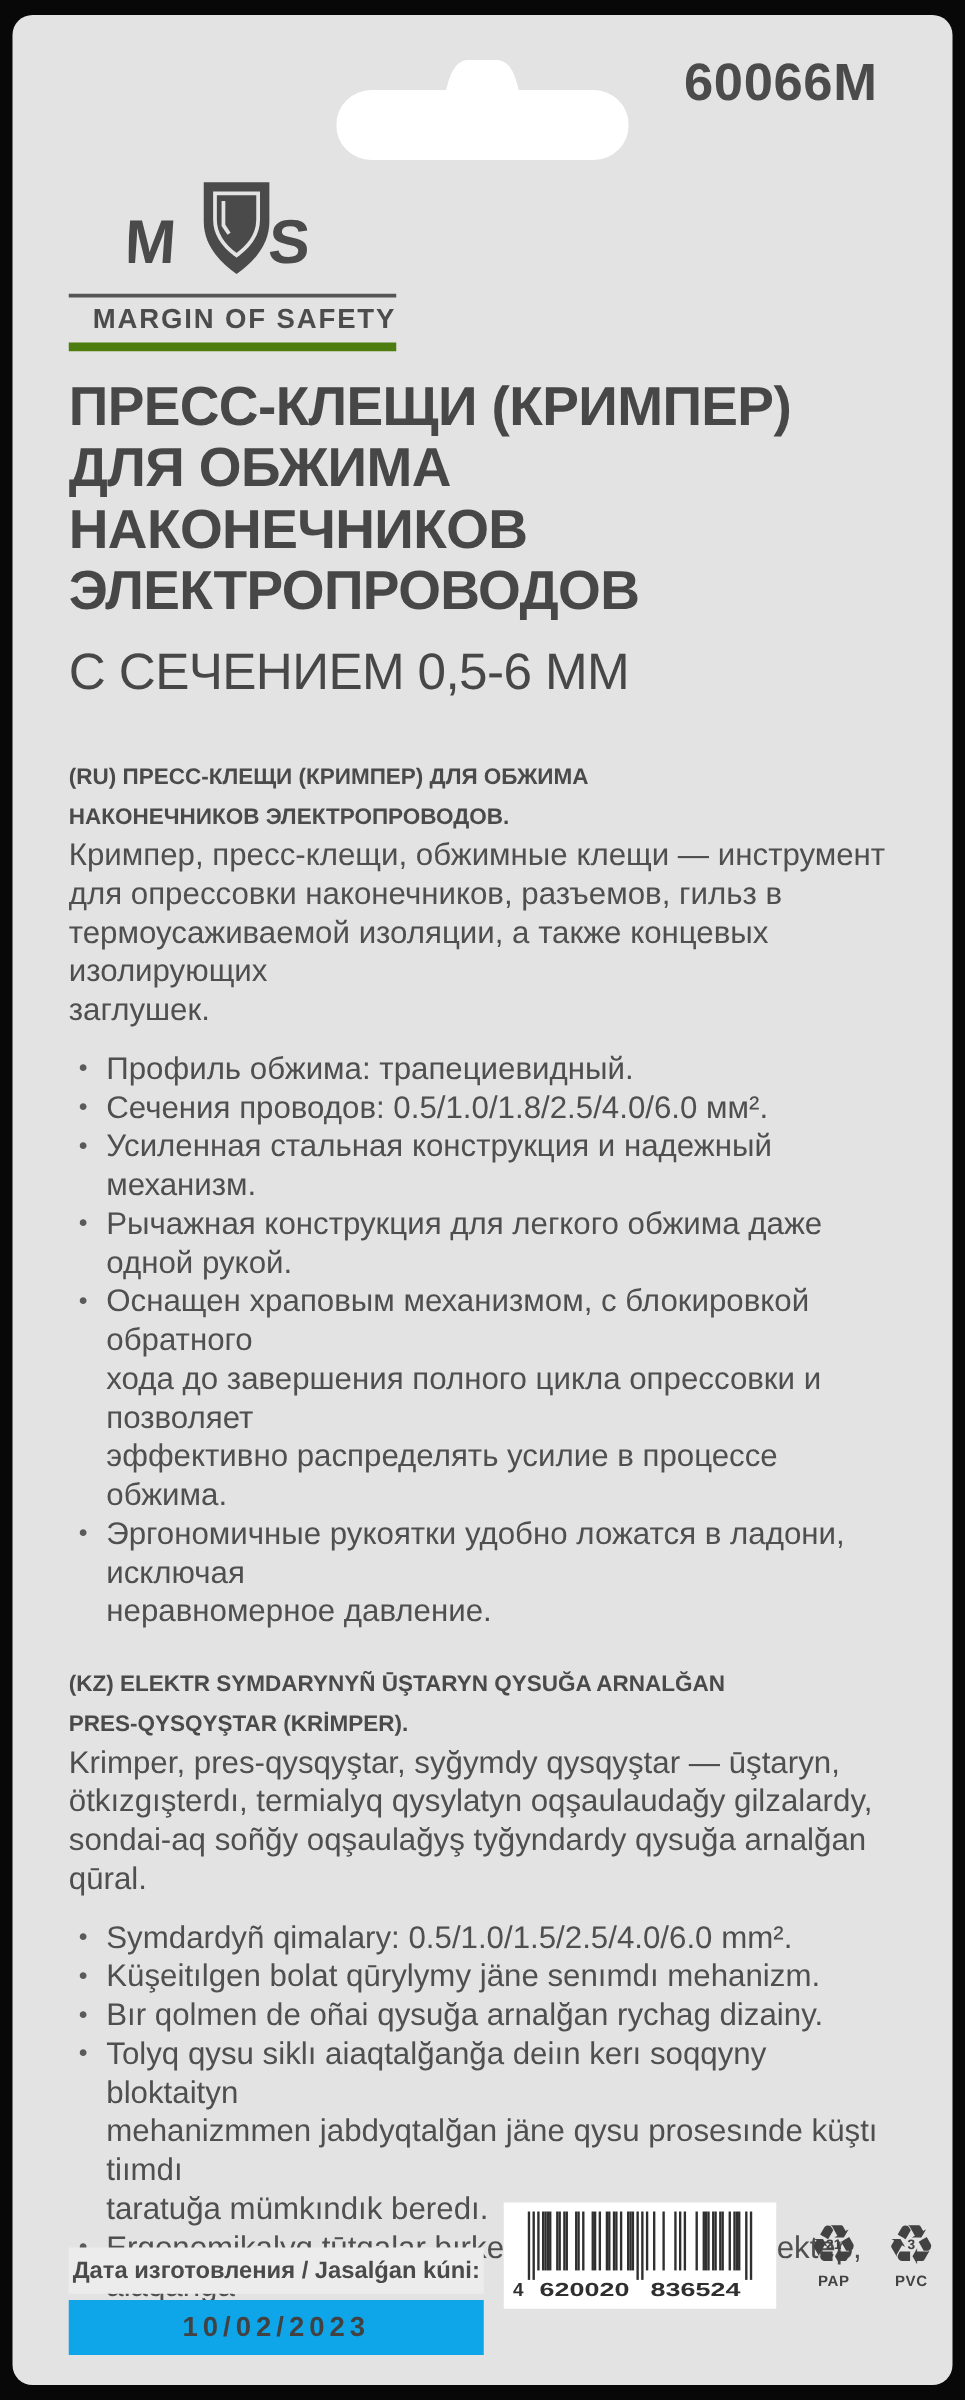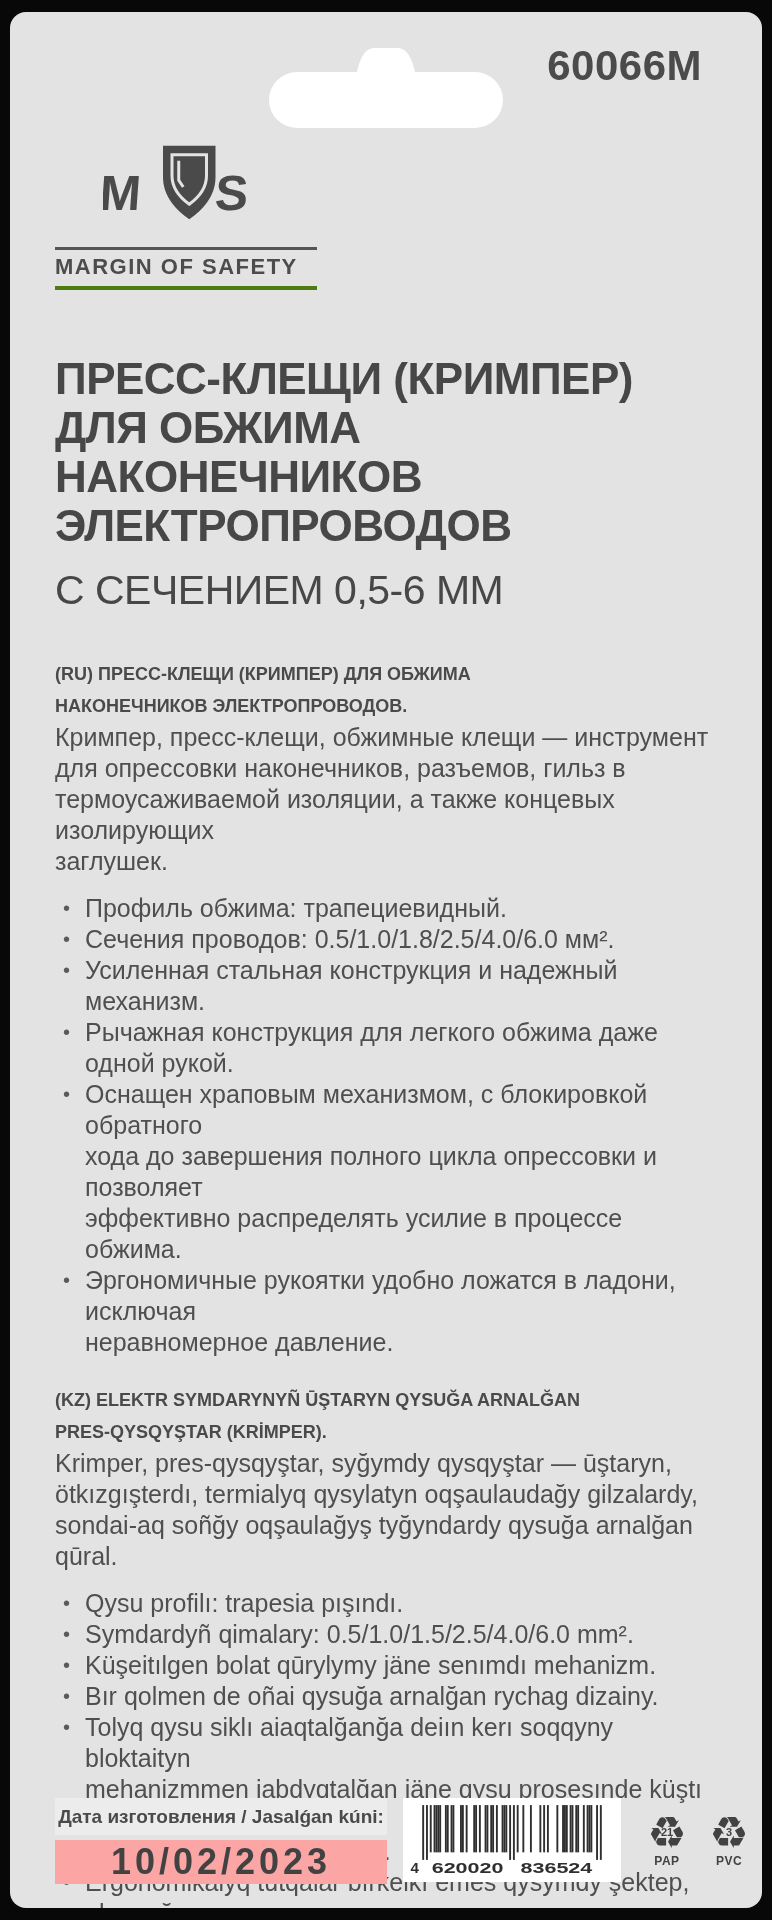--- a/index.html
+++ b/index.html
@@ -14,27 +14,27 @@
     background:#e4e3e3;border-radius:16px;box-sizing:border-box;
     padding:0 45px;color:#4a4a4a;overflow:hidden;
   }
   .hang-hole{position:absolute;top:34px;left:50%;transform:translateX(-50%);}
   .part-number{
     position:absolute;top:30px;right:60px;
     font-size:42px;font-weight:700;color:#4b4b4b;letter-spacing:0.5px;
   }
   .logo-svg{display:block;margin:132px 0 0 48px;}
   .mos-bar{
-    width:262px;margin-top:20px;
-    border-top:3px solid #555;border-bottom:4px solid #4d7c0f;
-    padding:4px 0 6px;text-align:left;
+    width:262px;margin-top:8px;
+    border-top:3px solid #555;border-bottom:7px solid #4d7c0f;
+    padding:4px 0 6px;text-align:right;
     font-size:22px;font-weight:700;letter-spacing:1.5px;color:#4c4c4c;
   }
   .title{
-    margin-top:64px;font-size:44px;line-height:49px;font-weight:700;
+    margin-top:20px;font-size:44px;line-height:49px;font-weight:700;
     color:#474747;white-space:pre-line;letter-spacing:-0.5px;
   }
   .subtitle{
     margin-top:17px;font-size:41px;font-weight:400;color:#474747;letter-spacing:-0.5px;
   }
   .sec-heading{
     margin-top:44px;font-size:18px;line-height:32px;font-weight:700;
     color:#4a4a4a;white-space:pre-line;
   }
   .sec-heading.kz{margin-top:26px;}
@@ -49,25 +49,25 @@
   ul.bullets li::before{
     content:"•";position:absolute;left:8px;top:0;font-size:20px;color:#5a5a5a;
   }
   .bottom-row{
     position:absolute;left:45px;right:26px;bottom:24px;
     display:flex;align-items:flex-start;gap:16px;
   }
   .date-col{width:332px;flex:none;}
   .date-label-box{
     background:#edecec;height:37px;display:flex;align-items:center;justify-content:center;
-    font-size:19px;font-weight:700;color:#4a4a4a;
+    font-size:19px;font-weight:700;color:#4a4a4a;margin-top:36px;
   }
   .date-value-box{
-    background:#fca5a5;height:44px;margin-top:5px;display:flex;align-items:center;justify-content:center;
-    font-size:36px;font-weight:700;letter-spacing:4px;color:#424242;
+    background:#0ea5e9;height:44px;margin-top:5px;display:flex;align-items:center;justify-content:center;
+    font-size:22px;font-weight:700;letter-spacing:4px;color:#424242;
   }
   .barcode-box{background:#ffffff;padding:7px 6px 1px;flex:none;}
   .recycle-col{display:flex;gap:14px;margin-left:6px;margin-top:12px;}
   .recycle{width:48px;text-align:center;position:relative;color:#424242;}
   .recycle .glyph{display:block;font-size:44px;line-height:46px;font-family:"DejaVu Sans",sans-serif;}
   .recycle .num{position:absolute;top:16px;left:0;right:0;font-size:11px;font-weight:700;}
   .recycle .mat{display:block;font-size:12px;font-weight:700;letter-spacing:0.5px;margin-top:-2px;}
 </style>
 </head>
 <body>
@@ -112,21 +112,20 @@
       <li>Эргономичные рукоятки удобно ложатся в ладони, исключая
 неравномерное давление.</li>
     </ul>
 
   <div class="sec-heading kz">(KZ) ELEKTR SYMDARYNYÑ ŪŞTARYN QYSUĞA ARNALĞAN
 PRES-QYSQYŞTAR (KRİMPER).</div>
   <p class="sec-desc">Krimper, pres-qysqyştar, syğymdy qysqyştar — ūştaryn,
 ötkızgışterdı, termialyq qysylatyn oqşaulaudağy gilzalardy,
 sondai-aq soñğy oqşaulağyş tyğyndardy qysuğa arnalğan qūral.</p>
   <ul class="bullets">
-      <li>Qysu profilı: trapesia pışındı.</li>
       <li>Symdardyñ qimalary: 0.5/1.0/1.5/2.5/4.0/6.0 mm².</li>
       <li>Küşeitılgen bolat qūrylymy jäne senımdı mehanizm.</li>
       <li>Bır qolmen de oñai qysuğa arnalğan rychag dizainy.</li>
       <li>Tolyq qysu siklı aiaqtalğanğa deiın kerı soqqyny bloktaityn
 mehanizmmen jabdyqtalğan jäne qysu prosesınde küştı tiımdı
 taratuğa mümkındık beredı.</li>
       <li>Ergonomikalyq tūtqalar bırkelkı emes qysymdy şektep, alaqanğa
 yñğaily ornalasady.</li>
     </ul>
 

